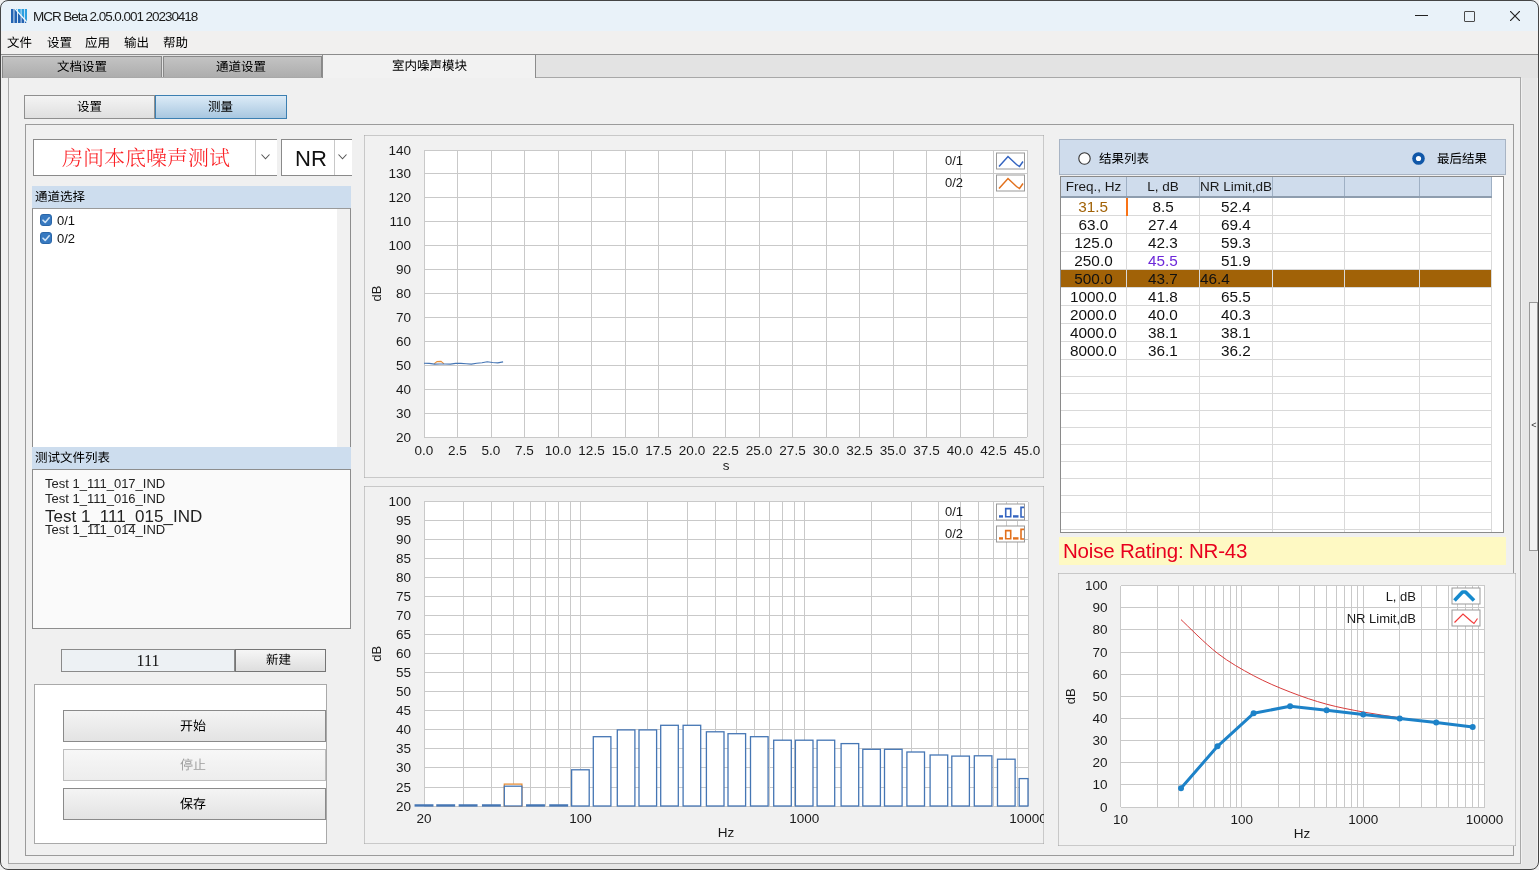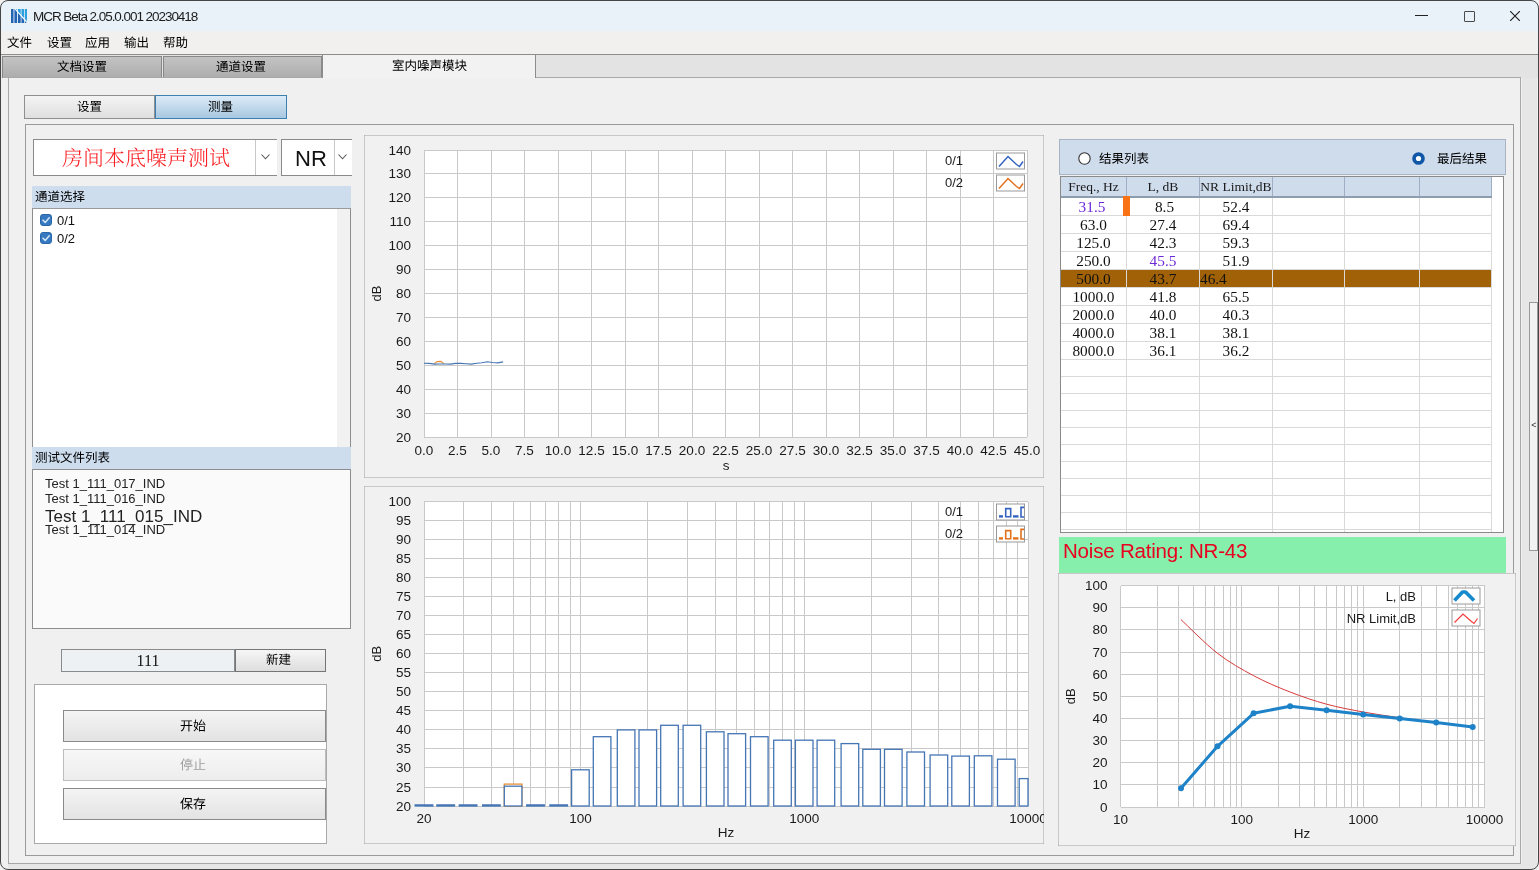--- a/index.html
+++ b/index.html
@@ -334,32 +334,32 @@
       <path fill="#000" d="M0.4 10.3 0.6 11.3C1.8 11 3.5 10.7 5.1 10.3L5 9.4C3.3 9.8 1.6 10.2 0.4 10.3ZM0.7 5.7C0.9 5.6 1.2 5.5 2.8 5.3C2.2 6.1 1.7 6.7 1.5 7.0C1.1 7.4 0.8 7.7 0.5 7.8C0.6 8 0.7 8.5 0.8 8.7C1.1 8.5 1.5 8.4 5 7.8C5 7.6 5 7.2 5 7.0L2.2 7.4C3.2 6.3 4.2 5 5 3.7L4.2 3.1C3.9 3.6 3.7 4 3.4 4.5L1.7 4.6C2.5 3.6 3.2 2.2 3.7 1.0L2.8 0.6C2.3 2 1.4 3.6 1.1 4.0C0.8 4.4 0.6 4.7 0.4 4.7C0.5 5 0.7 5.5 0.7 5.7ZM8 0.5V2.2H5.1V3.1H8.0V5.0H5.4V5.9H11.6V5.0H9.0V3.1H11.8V2.2H9.0V0.5ZM5.7 7.2V12.0H6.7V11.4H10.3V11.9H11.3V7.2ZM6.7 10.6V8.1H10.3V10.6ZM14.5 1.1V6.1H18.3V7.1H13.3V8.0H17.5C16.4 9.2 14.6 10.3 12.9 10.8C13.2 11 13.4 11.3 13.6 11.6C15.2 11 17.1 9.8 18.3 8.4V12.0H19.2V8.3C20.5 9.7 22.3 10.9 23.9 11.5C24.1 11.3 24.4 10.9 24.6 10.7C23 10.2 21.2 9.2 20 8.0H24.2V7.1H19.2V6.1H23.1V1.1ZM15.4 4.0H18.3V5.3H15.4ZM19.2 4.0H22.1V5.3H19.2ZM15.4 1.9H18.3V3.2H15.4ZM19.2 1.9H22.1V3.2H19.2ZM33 1.9V8.9H34.0V1.9ZM35.6 0.6V10.8C35.6 11 35.5 11.1 35.3 11.1C35.1 11.1 34.5 11.1 33.8 11.0C33.9 11.3 34.1 11.7 34.1 11.9C35.1 11.9 35.7 11.9 36 11.8C36.4 11.6 36.5 11.4 36.5 10.8V0.6ZM27.3 7.2C27.9 7.7 28.7 8.3 29.2 8.7C28.3 9.9 27.2 10.8 26 11.3C26.2 11.5 26.4 11.8 26.6 12.1C29.2 10.9 31.1 8.4 31.8 4.1L31.2 3.9L31 4.0H28.2C28.4 3.4 28.6 2.7 28.7 2.1H32.1V1.2H25.8V2.1H27.8C27.4 4 26.7 5.8 25.7 6.9C25.9 7.1 26.2 7.4 26.4 7.5C27 6.8 27.5 5.9 27.9 4.8H30.7C30.5 6 30.1 7 29.7 7.9C29.2 7.5 28.4 6.9 27.8 6.5ZM40.6 12.0C40.9 11.8 41.4 11.6 44.9 10.5C44.8 10.3 44.8 10 44.7 9.7L41.7 10.6V7.9C42.4 7.3 43.1 6.8 43.6 6.2C44.6 8.8 46.4 10.7 49 11.6C49.1 11.3 49.4 11 49.6 10.8C48.4 10.4 47.3 9.8 46.4 9.0C47.2 8.5 48.1 7.8 48.9 7.2L48.1 6.7C47.5 7.2 46.6 7.9 45.9 8.4C45.4 7.8 44.9 7 44.6 6.2H49.2V5.4H44.2V4.3H48.2V3.5H44.2V2.4H48.8V1.6H44.2V0.5H43.2V1.6H38.8V2.4H43.2V3.5H39.5V4.3H43.2V5.4H38.3V6.2H42.5C41.3 7.2 39.5 8.2 38 8.7C38.1 8.9 38.4 9.2 38.6 9.5C39.3 9.2 40 8.9 40.7 8.5V10.3C40.7 10.8 40.5 11 40.2 11.1C40.4 11.3 40.6 11.8 40.6 12.0Z"></path>
     </svg></div>
 <svg class="abs" style="left:1412px;top:152px;" width="13" height="13" viewBox="0 0 13 13">
     <circle cx="6.5" cy="6.5" r="6.3" fill="#1057a8"></circle>
     <circle cx="6.5" cy="6.5" r="2.6" fill="#fff"></circle>
   </svg>
 <div class="abs" style="left:1437px;top:152px;width:52px;height:13px;"><svg style="display:inline-block;vertical-align:top;" width="50.0" height="12.5" viewBox="0 0 50.0 12.5">
       <path fill="#000" d="M3.1 3.1H9.4V3.9H3.1ZM3.1 1.6H9.4V2.4H3.1ZM2.2 0.9V4.6H10.4V0.9ZM5 6.1V6.9H2.7V6.1ZM0.6 10.5 0.7 11.3 5 10.8V12.0H5.9V10.7L6.5 10.6V9.8L5.9 9.9V6.1H11.9V5.3H0.6V6.1H1.8V10.3ZM6.3 6.9V7.7H7.1L6.8 7.7C7.2 8.6 7.7 9.4 8.4 10.1C7.7 10.6 6.9 11 6.1 11.3C6.3 11.4 6.5 11.8 6.6 12.0C7.5 11.7 8.3 11.2 9 10.7C9.7 11.2 10.5 11.7 11.5 12.0C11.6 11.7 11.9 11.4 12.1 11.2C11.1 11 10.3 10.6 9.6 10.1C10.5 9.3 11.1 8.3 11.5 7.1L11 6.8L10.8 6.9ZM7.7 7.7H10.4C10.1 8.4 9.6 9 9 9.6C8.4 9 8 8.4 7.7 7.7ZM5 7.6V8.5H2.7V7.6ZM5 9.2V10.0L2.7 10.3V9.2ZM14.4 1.6V4.9C14.4 6.8 14.2 9.5 12.9 11.4C13.1 11.5 13.5 11.8 13.7 12.0C15.1 10 15.3 7 15.3 4.9H24.4V4.0H15.3V2.4C18.2 2.2 21.4 1.9 23.6 1.4L22.8 0.6C20.8 1.1 17.4 1.4 14.4 1.6ZM16.4 6.6V12.0H17.3V11.4H22.5V12.0H23.5V6.6ZM17.3 10.5V7.5H22.5V10.5ZM25.4 10.3 25.6 11.3C26.8 11 28.5 10.7 30.1 10.3L30 9.4C28.3 9.8 26.6 10.2 25.4 10.3ZM25.7 5.7C25.9 5.6 26.2 5.5 27.8 5.3C27.2 6.1 26.7 6.7 26.5 7.0C26.1 7.4 25.8 7.7 25.5 7.8C25.6 8 25.7 8.5 25.8 8.7C26.1 8.5 26.5 8.4 30 7.8C30 7.6 30 7.2 30 7.0L27.2 7.4C28.2 6.3 29.2 5 30 3.7L29.2 3.1C28.9 3.6 28.7 4 28.4 4.5L26.7 4.6C27.4 3.6 28.2 2.2 28.7 1.0L27.8 0.6C27.3 2 26.4 3.6 26.1 4.0C25.8 4.4 25.6 4.7 25.4 4.7C25.5 5 25.6 5.5 25.7 5.7ZM33 0.5V2.2H30.1V3.1H33.0V5.0H30.4V5.9H36.6V5.0H34.0V3.1H36.8V2.2H34.0V0.5ZM30.7 7.2V12.0H31.6V11.4H35.3V11.9H36.3V7.2ZM31.6 10.6V8.1H35.3V10.6ZM39.5 1.1V6.1H43.3V7.1H38.3V8.0H42.5C41.4 9.2 39.6 10.3 38 10.8C38.2 11 38.5 11.3 38.6 11.6C40.2 11 42 9.8 43.3 8.4V12.0H44.2V8.3C45.5 9.7 47.3 10.9 48.9 11.5C49.1 11.3 49.4 10.9 49.6 10.7C48 10.2 46.2 9.2 45 8.0H49.2V7.1H44.2V6.1H48.1V1.1ZM40.5 4.0H43.3V5.3H40.5ZM44.2 4.0H47.1V5.3H44.2ZM40.5 1.9H43.3V3.2H40.5ZM44.2 1.9H47.1V3.2H44.2Z"></path>
     </svg></div>
 <div class="abs" style="left:1060px;top:176px;width:444px;height:357px;background:#fff;border:1px solid #8a8a8a;box-sizing:border-box;overflow:hidden;">
-    <table style="border-collapse:collapse;table-layout:fixed;width:425px;font-family:Liberation Serif, serif;">
+    <table style="border-collapse:collapse;table-layout:fixed;width:425px;font-family:Liberation Sans, sans-serif;">
       <tbody>
         <tr style="height:20px;background:#cfdcec;">
           <td style="width:65px;border-right:1px solid #9fb0c4;border-bottom:2px solid #8e9dae;font-size:13.5px;color:#1a1a1a;text-align:center;padding:0;">Freq., Hz</td>
           <td style="width:72px;border-right:1px solid #9fb0c4;border-bottom:2px solid #8e9dae;font-size:13.5px;color:#1a1a1a;text-align:center;padding:0;">L, dB</td>
           <td style="width:72px;border-right:1px solid #9fb0c4;border-bottom:2px solid #8e9dae;font-size:13.5px;color:#1a1a1a;text-align:center;padding:0;">NR Limit,dB</td>
           <td style="width:71px;border-right:1px solid #9fb0c4;border-bottom:2px solid #8e9dae;font-size:13.5px;color:#1a1a1a;text-align:center;padding:0;"></td>
           <td style="width:74px;border-right:1px solid #9fb0c4;border-bottom:2px solid #8e9dae;font-size:13.5px;color:#1a1a1a;text-align:center;padding:0;"></td>
           <td style="width:71px;border-right:1px solid #9fb0c4;border-bottom:2px solid #8e9dae;font-size:13.5px;color:#1a1a1a;text-align:center;padding:0;"></td>
         </tr>
         <tr style="height:17px;background:#fff;">
-          <td style="width:65px;border-right:7px solid #f97316;border-bottom:1px solid #d9d9d9;font-size:15.3px;line-height:17px;color:#6d28d9;text-align:center;padding:0;">31.5</td>
+          <td style="width:65px;border-right:2px solid #f97316;border-bottom:1px solid #d9d9d9;font-size:15.3px;line-height:17px;color:#a16207;text-align:center;padding:0;">31.5</td>
           <td style="width:72px;border-right:1px solid #d9d9d9;border-bottom:1px solid #d9d9d9;font-size:15.3px;line-height:17px;color:#111;text-align:center;padding:0;">8.5</td>
           <td style="width:72px;border-right:1px solid #d9d9d9;border-bottom:1px solid #d9d9d9;font-size:15.3px;line-height:17px;color:#111;text-align:center;padding:0;">52.4</td>
           <td style="width:71px;border-right:1px solid #d9d9d9;border-bottom:1px solid #d9d9d9;font-size:15.3px;line-height:17px;color:#111;text-align:center;padding:0;"></td>
           <td style="width:74px;border-right:1px solid #d9d9d9;border-bottom:1px solid #d9d9d9;font-size:15.3px;line-height:17px;color:#111;text-align:center;padding:0;"></td>
           <td style="width:71px;border-right:1px solid #d9d9d9;border-bottom:1px solid #d9d9d9;font-size:15.3px;line-height:17px;color:#111;text-align:center;padding:0;"></td>
         </tr>
         <tr style="height:17px;background:#fff;margin-top:43px;">
           <td style="width:65px;border-right:1px solid #d9d9d9;border-bottom:1px solid #d9d9d9;font-size:15.3px;line-height:17px;color:#111;text-align:center;padding:0;">63.0</td>
           <td style="width:72px;border-right:1px solid #d9d9d9;border-bottom:1px solid #d9d9d9;font-size:15.3px;line-height:17px;color:#111;text-align:center;padding:0;">27.4</td>
           <td style="width:72px;border-right:1px solid #d9d9d9;border-bottom:1px solid #d9d9d9;font-size:15.3px;line-height:17px;color:#111;text-align:center;padding:0;">69.4</td>
@@ -507,21 +507,21 @@
           <td style="width:65px;border-right:1px solid #d9d9d9;border-bottom:1px solid #d9d9d9;font-size:15.3px;line-height:17px;color:#111;text-align:center;padding:0;"></td>
           <td style="width:72px;border-right:1px solid #d9d9d9;border-bottom:1px solid #d9d9d9;font-size:15.3px;line-height:17px;color:#111;text-align:center;padding:0;"></td>
           <td style="width:72px;border-right:1px solid #d9d9d9;border-bottom:1px solid #d9d9d9;font-size:15.3px;line-height:17px;color:#111;text-align:center;padding:0;"></td>
           <td style="width:71px;border-right:1px solid #d9d9d9;border-bottom:1px solid #d9d9d9;font-size:15.3px;line-height:17px;color:#111;text-align:center;padding:0;"></td>
           <td style="width:74px;border-right:1px solid #d9d9d9;border-bottom:1px solid #d9d9d9;font-size:15.3px;line-height:17px;color:#111;text-align:center;padding:0;"></td>
           <td style="width:71px;border-right:1px solid #d9d9d9;border-bottom:1px solid #d9d9d9;font-size:15.3px;line-height:17px;color:#111;text-align:center;padding:0;"></td>
         </tr>
       </tbody>
     </table>
   </div>
-<div class="abs" style="left:1059px;top:537px;width:447px;height:48px;background:#86efac;">
+<div class="abs" style="left:1059px;top:537px;width:447px;height:28px;background:#fef9c3;">
     <div style="font-size:20.5px;color:#e8001e;margin:2px 0 0 4px;letter-spacing:-0.2px;">Noise Rating: NR-43</div>
   </div>
 <svg class="abs" style="left:1058px;top:573px;" width="458" height="273" viewBox="0 0 458 273">
     <rect x="0" y="0" width="458" height="273" fill="#f1f1f1" stroke="#a0a0a0" stroke-width="1"></rect>
     <rect x="62.5" y="12.5" width="364" height="221.5" fill="#ffffff"></rect>
     <g stroke="#c9c9c9" stroke-width="1" shape-rendering="crispEdges">
       <line x1="62.5" y1="12.5" x2="62.5" y2="234.0"></line>
       <line x1="99.0" y1="12.5" x2="99.0" y2="234.0"></line>
       <line x1="120.4" y1="12.5" x2="120.4" y2="234.0"></line>
       <line x1="135.5" y1="12.5" x2="135.5" y2="234.0"></line>

